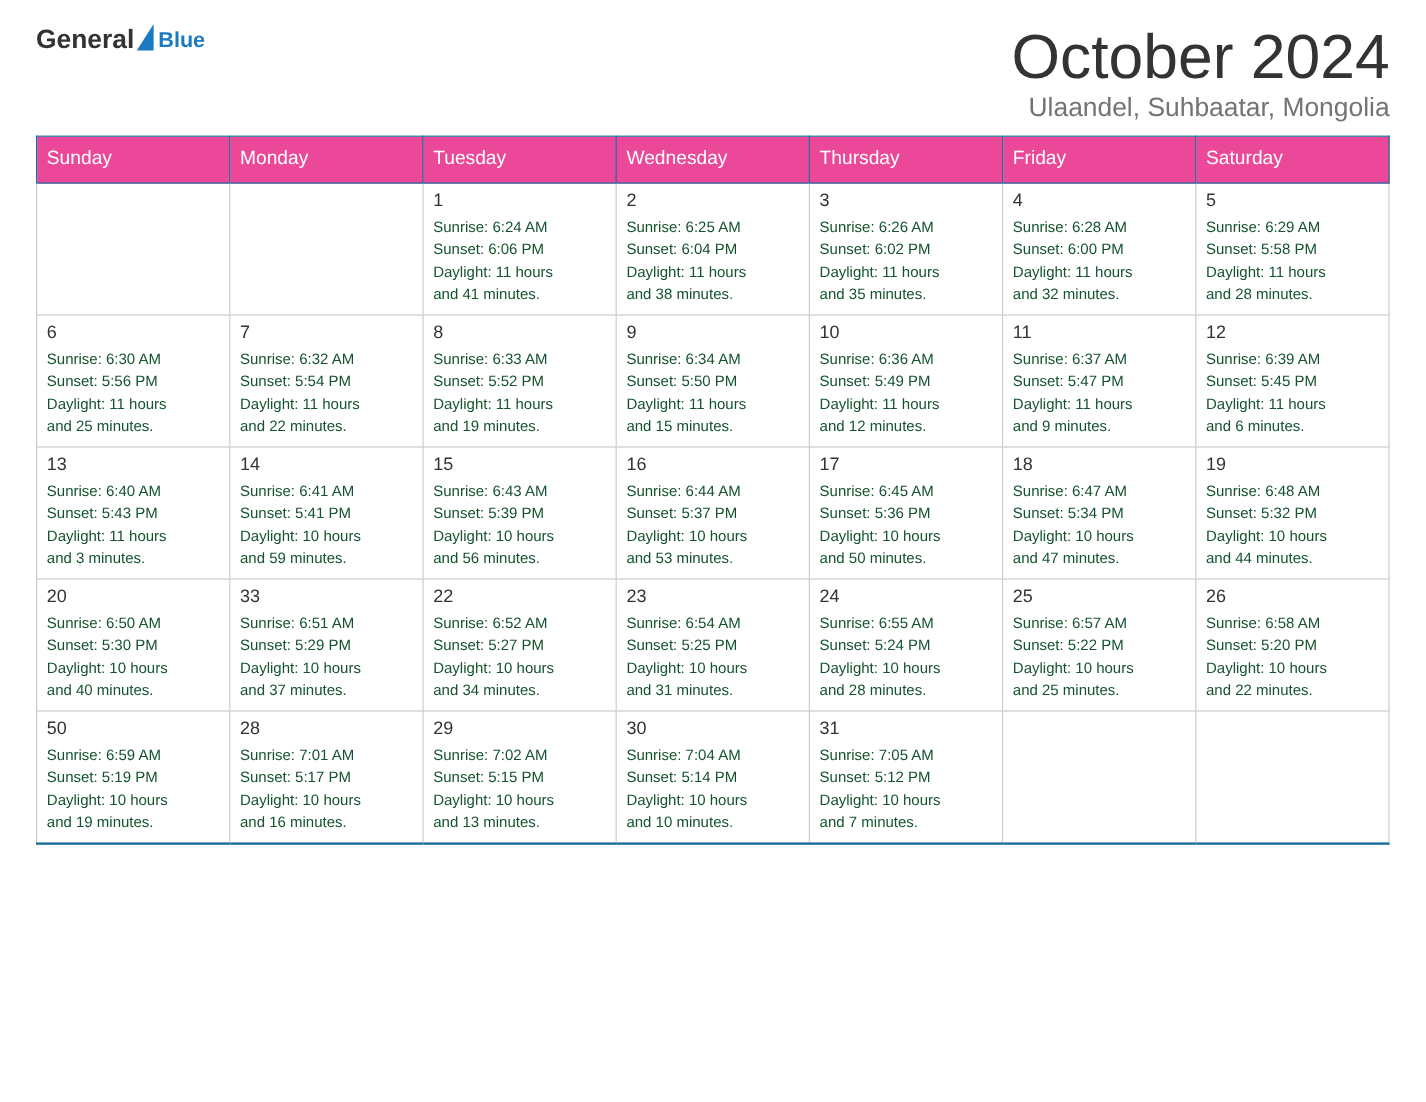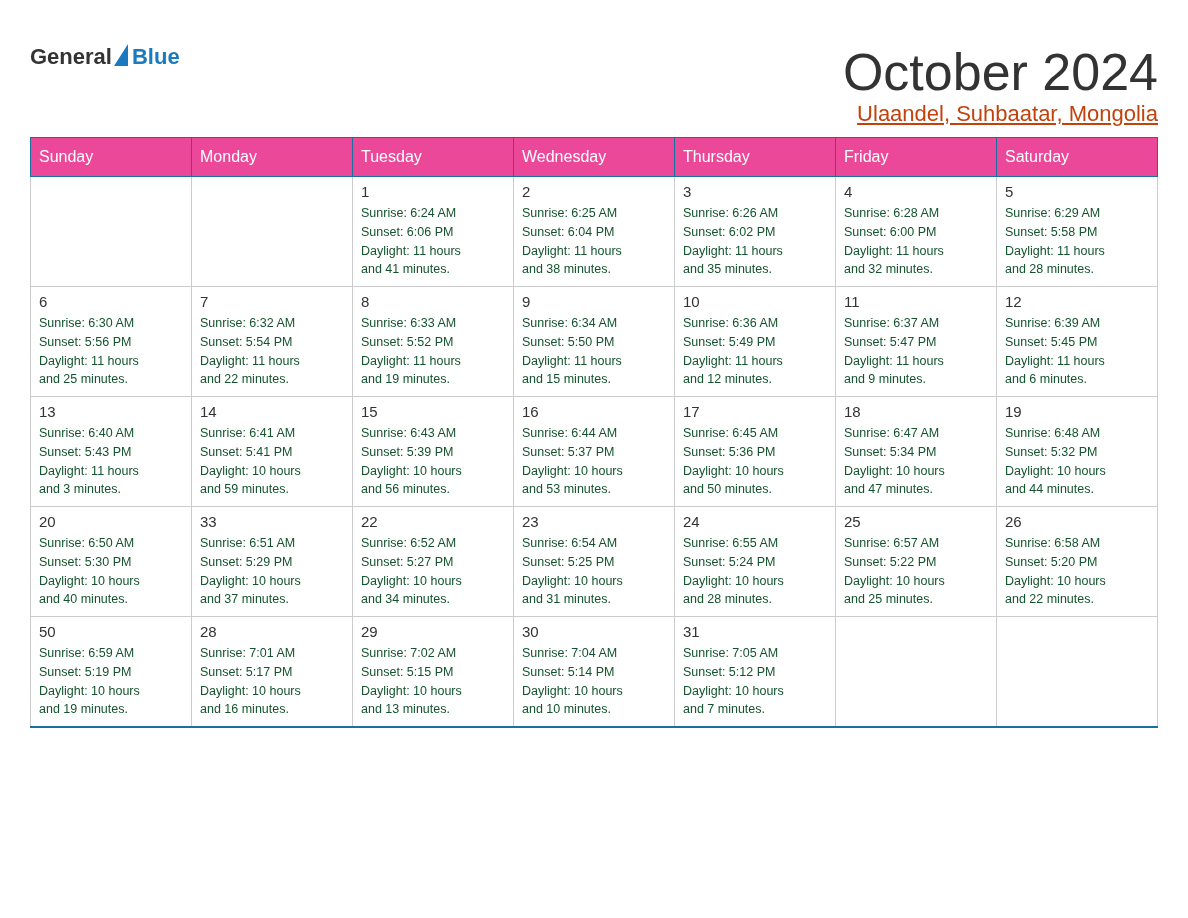--- a/index.html
+++ b/index.html
@@ -9,34 +9,33 @@
       color: #333;
       width: 1188px;
       min-height: 918px;
       padding: 20px 30px;
     }
     .header {
       display: flex;
       justify-content: space-between;
       align-items: flex-start;
       margin-bottom: 10px;
-      margin-top: 24px;
     }
     .logo {
       display: flex;
       align-items: center;
       gap: 4px;
     }
     .logo-text-general {
       font-size: 22px;
       font-weight: bold;
       color: #333;
     }
     .logo-text-blue {
-      font-size: 22px;
+      font-size: 18px;
       font-weight: bold;
       color: #1a7abf;
     }
     .logo-triangle {
       width: 0;
       height: 0;
       border-left: 14px solid transparent;
       border-right: 0px solid transparent;
       border-bottom: 22px solid #1a7abf;
       margin-left: 2px;
@@ -47,22 +46,21 @@
     }
     .title-block h1 {
       font-size: 52px;
       font-weight: normal;
       color: #333;
       line-height: 1.1;
     }
     .title-block h2 {
       font-size: 22px;
       font-weight: normal;
-      color: #c2410c;
-      text-decoration: underline;
+      color: #737373;
     }
     .calendar {
       width: 100%;
       border-collapse: collapse;
       table-layout: fixed;
     }
     .calendar thead tr th {
       background-color: #ec4899;
       color: #fff;
       padding: 10px 8px;

